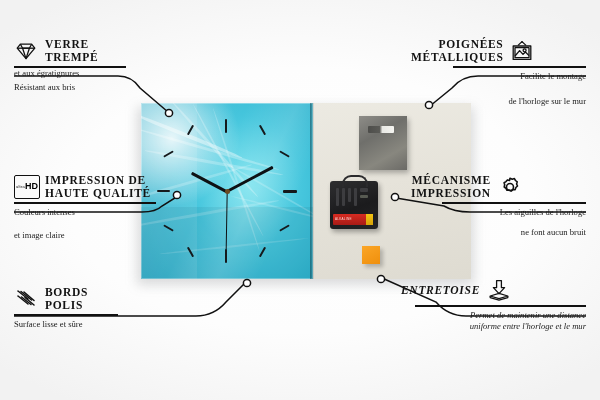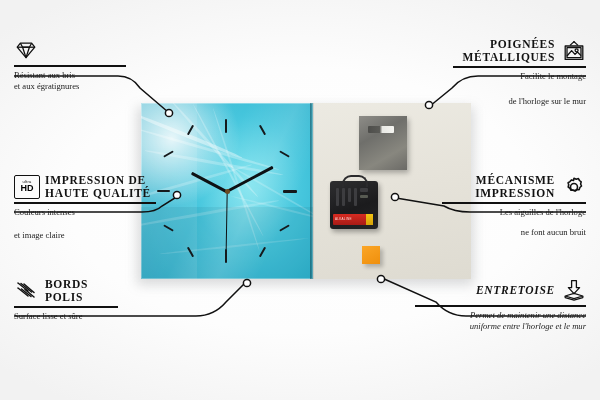--- a/index.html
+++ b/index.html
@@ -75,37 +75,37 @@
   #battery-tip{position:absolute;right:0;top:0;width:7px;height:11px;background:linear-gradient(180deg,#f2c314,#d8a309);}
   #battery-txt{position:absolute;left:2px;top:3px;font-size:3px;color:#ffd9d6;letter-spacing:.3px;font-family:"Liberation Sans",sans-serif;}
   #spacer{
     position:absolute;left:48px;top:143px;width:18px;height:18px;
     background:linear-gradient(150deg,#fba627 0%,#ef8f0c 100%);
     box-shadow:3px 3px 4px rgba(0,0,0,.22);
   }
   
   .callout{position:absolute;width:175px;}
   .co-head{display:flex;align-items:center;gap:7px;}
-  .co-head.right{justify-content:flex-end;}
+  .co-head.right{}
   .co-title{
     font-size:11.5px;font-weight:bold;color:#121212;line-height:12.5px;
     letter-spacing:.7px;font-family:"Liberation Serif",serif;
   }
   .co-rule{height:1.6px;background:#111;margin-top:3px;}
   .co-desc{
     font-size:8.6px;color:#1b1b1b;line-height:11px;margin-top:3px;
     font-family:"Liberation Serif",serif;
   }
   .ic{width:24px;height:24px;flex:0 0 24px;}
   .ic svg{display:block;width:24px;height:24px;}
   .t-right{text-align:right;}
   svg.conn{position:absolute;left:0;top:0;width:600px;height:400px;pointer-events:none;}
   #hdbox{
     width:24px;height:22px;border:1.6px solid #111;border-radius:2px;
-    display:flex;flex-direction:column;align-items:center;justify-content:center;
+    display:flex;align-items:center;justify-content:center;
     font-family:"Liberation Sans",sans-serif;line-height:1;
   }
   #hdbox .u{font-size:4px;letter-spacing:.2px;}
   #hdbox .h{font-size:9px;font-weight:bold;}
 </style>
 </head>
 <body>
 
 <div id="stage">
 
@@ -196,45 +196,49 @@
       <span class="ic">
         <svg viewBox="0 0 24 24">
             <g fill="none" stroke="#111" stroke-width="1.3" stroke-linejoin="round">
           <path d="M3.2 9.2 L6.4 5.2 H17.6 L20.8 9.2 L12 19.6 Z"></path>
           <path d="M3.2 9.2 H20.8"></path>
               <path d="M6.4 5.2 L8.6 9.2 L12 19.6 L15.4 9.2 L17.6 5.2"></path>
           <path d="M8.6 9.2 H15.4"></path>
             </g>
           </svg>
       </span>
+      <span>
+        <span class="co-title" style="display:block">VERRE</span>
+        <span class="co-title" style="display:block">TREMPÉ</span>
+      </span>
     </div>
     <div class="co-rule" style="width:112px"></div>
+    <div class="co-desc" style="margin-top:0">et aux égratignures</div>
     <div class="co-desc">Résistant aux bris</div>
-    <div class="co-desc" style="margin-top:0">et aux égratignures</div>
   </div>
 
   <div class="callout" style="left:14px;top:174px;">
     <div class="co-head">
       <span class="ic">
         <span id="hdbox">
           <span class="u">ultra</span>
           <span class="h">HD</span>
         </span>
       </span>
       <span>
         <span class="co-title" style="display:block">IMPRESSION DE</span>
         <span class="co-title" style="display:block">HAUTE QUALITÉ</span>
       </span>
     </div>
     <div class="co-rule" style="width:142px"></div>
     <div class="co-desc">Couleurs intenses</div>
     <div class="co-desc" style="margin-top:12px">et image claire</div>
   </div>
 
-  <div class="callout" style="left:14px;top:278px;">
+  <div class="callout" style="left:14px;top:286px;">
     <div class="co-head">
       <span class="ic">
         <svg viewBox="0 0 24 24">
             <g fill="none" stroke="#111" stroke-width="1.5" stroke-linecap="round">
           <path d="M4 4 L14 12"></path>
               <path d="M4 9 L14 17"></path>
               <path d="M7 4.5 L17.5 13"></path>
           <path d="M10 5 L20 13.5"></path>
               <path d="M7.5 10 L17 17.5"></path>
               <path d="M11 10.5 L20 18"></path>

